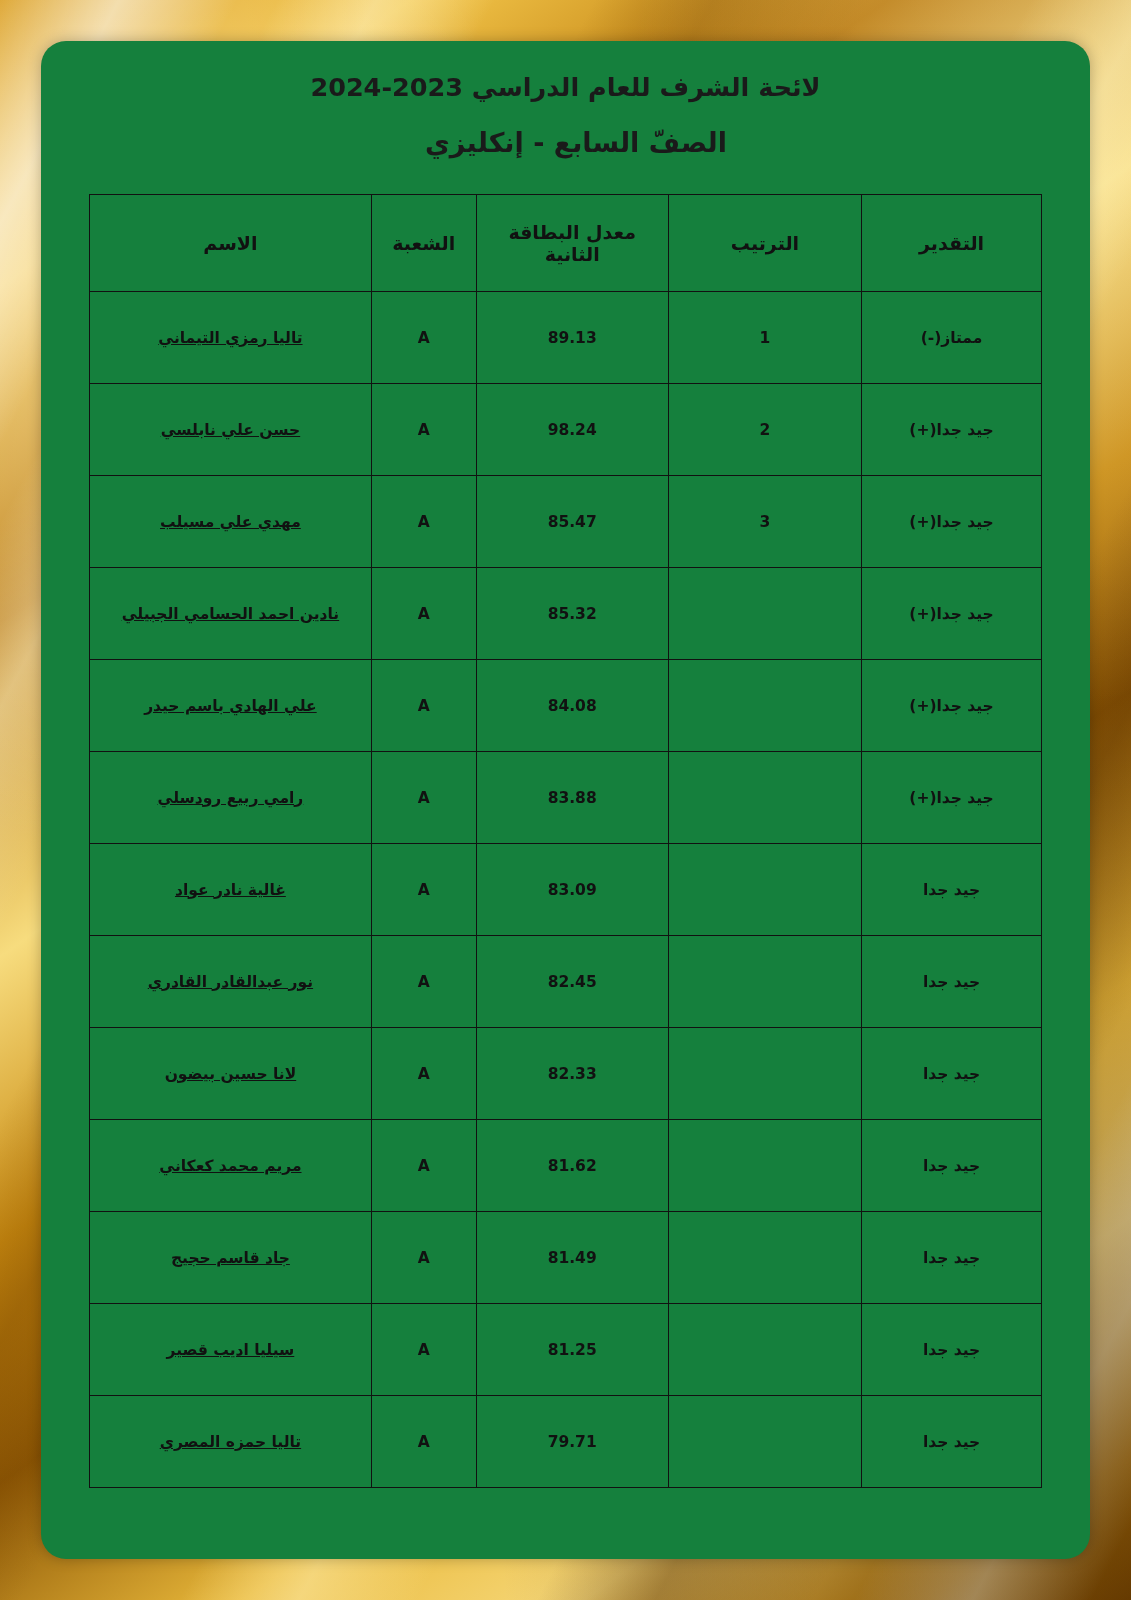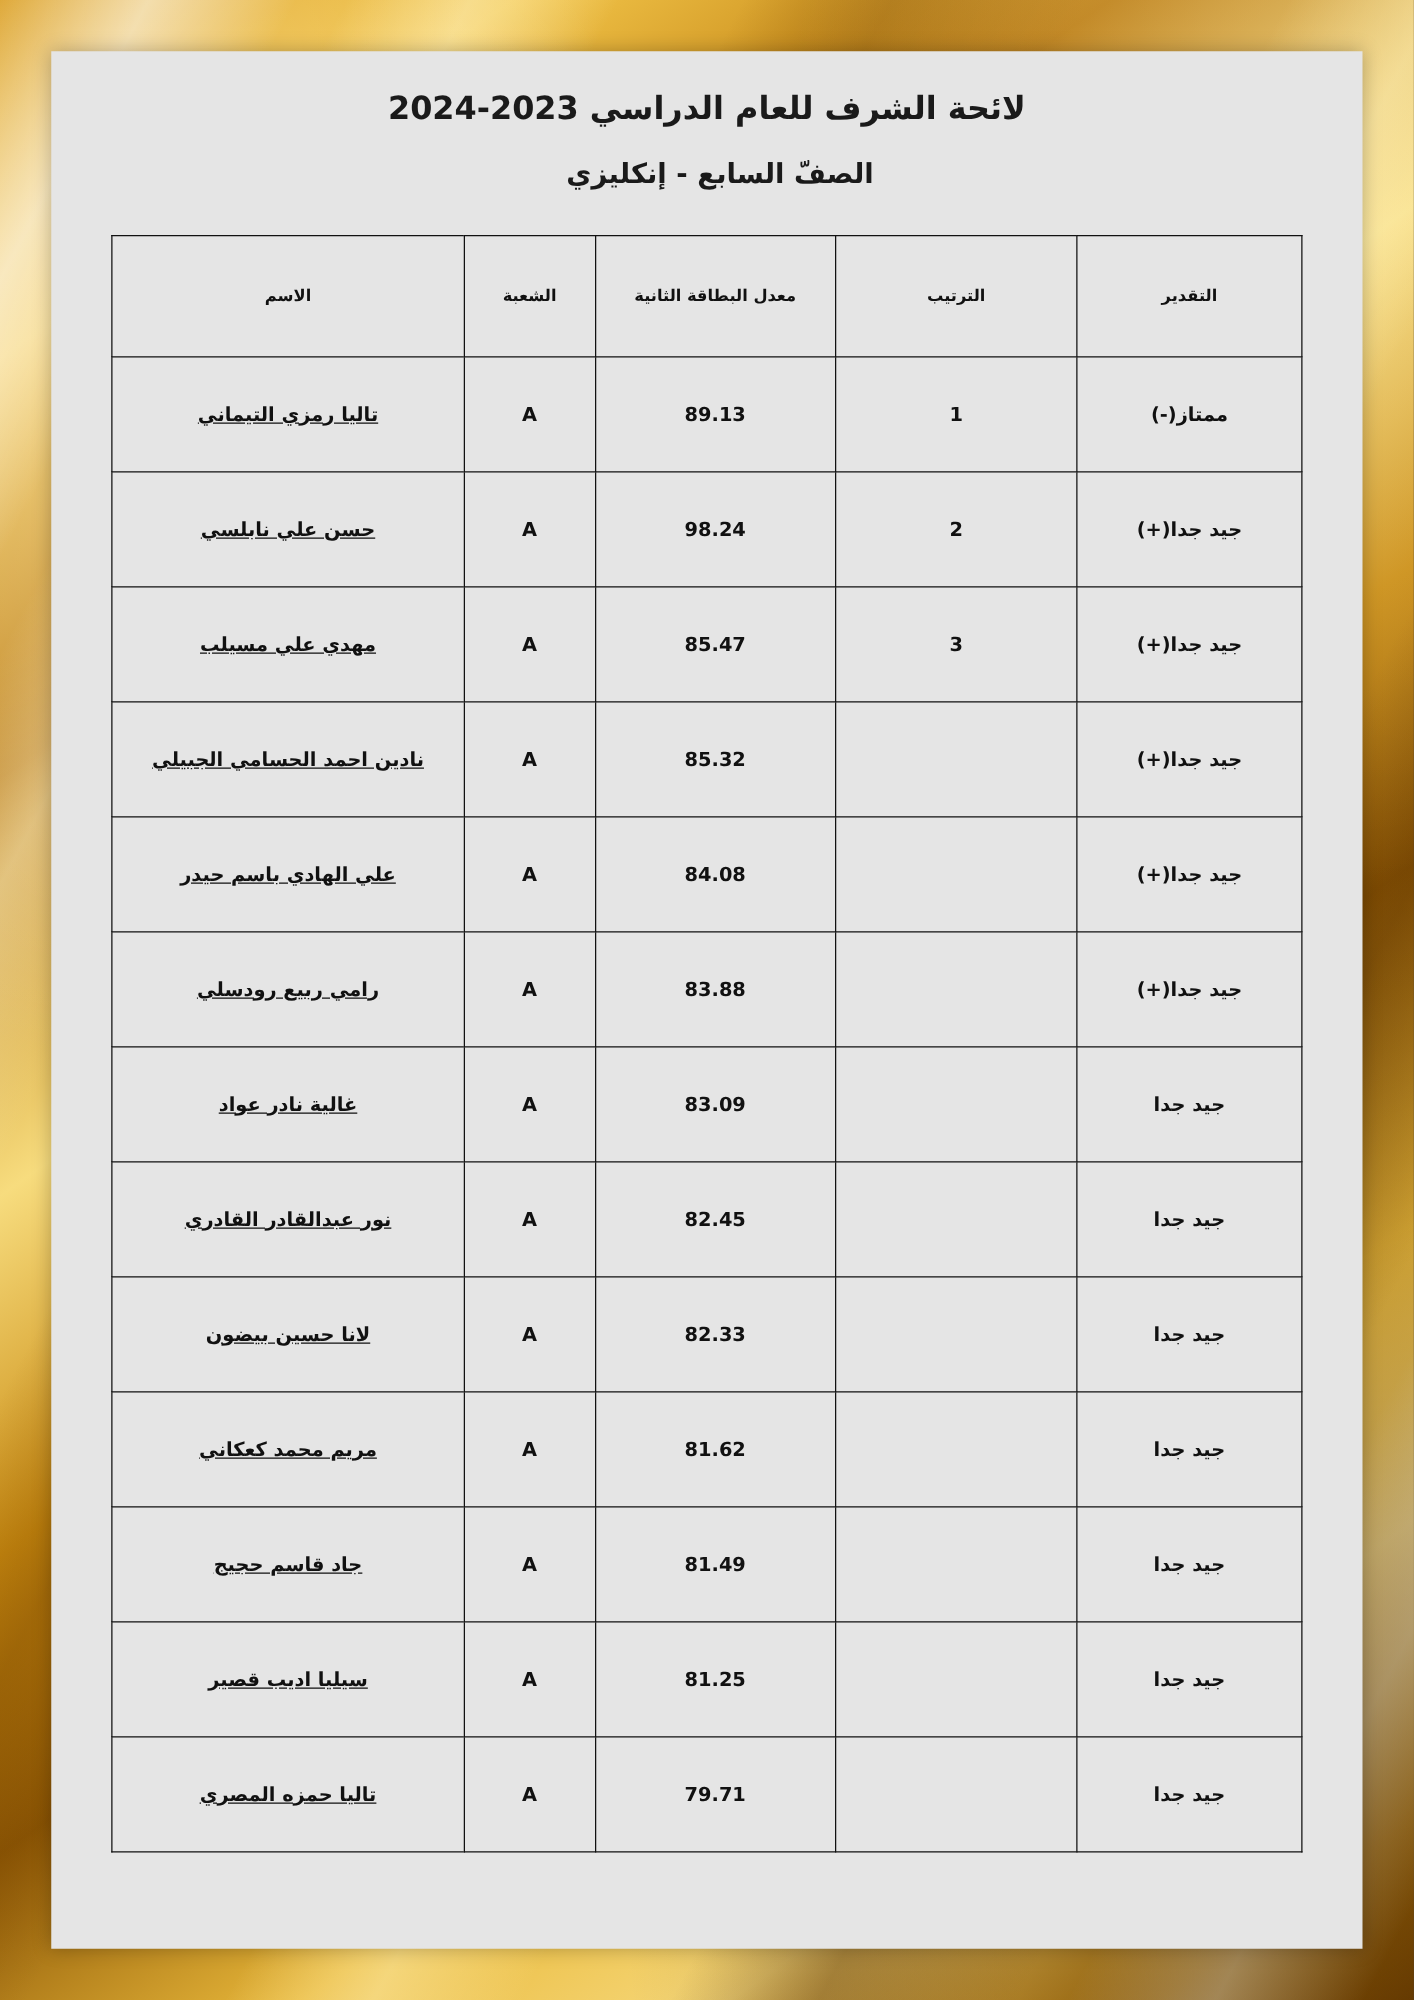--- a/index.html
+++ b/index.html
@@ -40,38 +40,39 @@
       radial-gradient(ellipse at 92% 8%, rgba(255,245,200,0.30) 0%, rgba(0,0,0,0) 28%);
   }
 
   
   .sheet {
     position: absolute;
     left: 41px;
     top: 41px;
     width: 1049px;
     height: 1518px;
-    background: #e5e5e5;
+    background: #15803d;
     box-shadow: 0 0 14px rgba(0,0,0,0.25);
+    border-radius: 25px;
   }
 
   .doc-header {
     text-align: center;
     padding-top: 28px;
   }
   .title-line {
     font-size: 25.5px;
     font-weight: bold;
     color: #1a1a1a;
     line-height: 1.42;
     letter-spacing: 0;
   }
   .subtitle {
     margin-top: 22px;
-    font-size: 22px;
+    font-size: 27px;
     font-weight: bold;
     color: #1a1a1a;
     padding-left: 21px;
   }
 
   
   .table-wrap {
     margin: 36px 48px 0 48px;
   }
   table.honor-table {
@@ -85,21 +86,21 @@
     text-align: center;
     vertical-align: middle;
     font-size: 15.5px;
     font-weight: bold;
     color: #111111;
     height: 87px;
     padding: 2px 6px;
   }
   table.honor-table thead th {
     height: 92px;
-    font-size: 13px;
+    font-size: 19px;
   }
   col.c-name    { width: 29.6%; }
   col.c-section { width: 11.0%; }
   col.c-average { width: 20.2%; }
   col.c-rank    { width: 20.3%; }
   col.c-grade   { width: 18.9%; }
 
   td.num, th.num { direction: ltr; unicode-bidi: embed; }
   td.name { font-size: 16px; text-decoration: underline; }
 </style>

